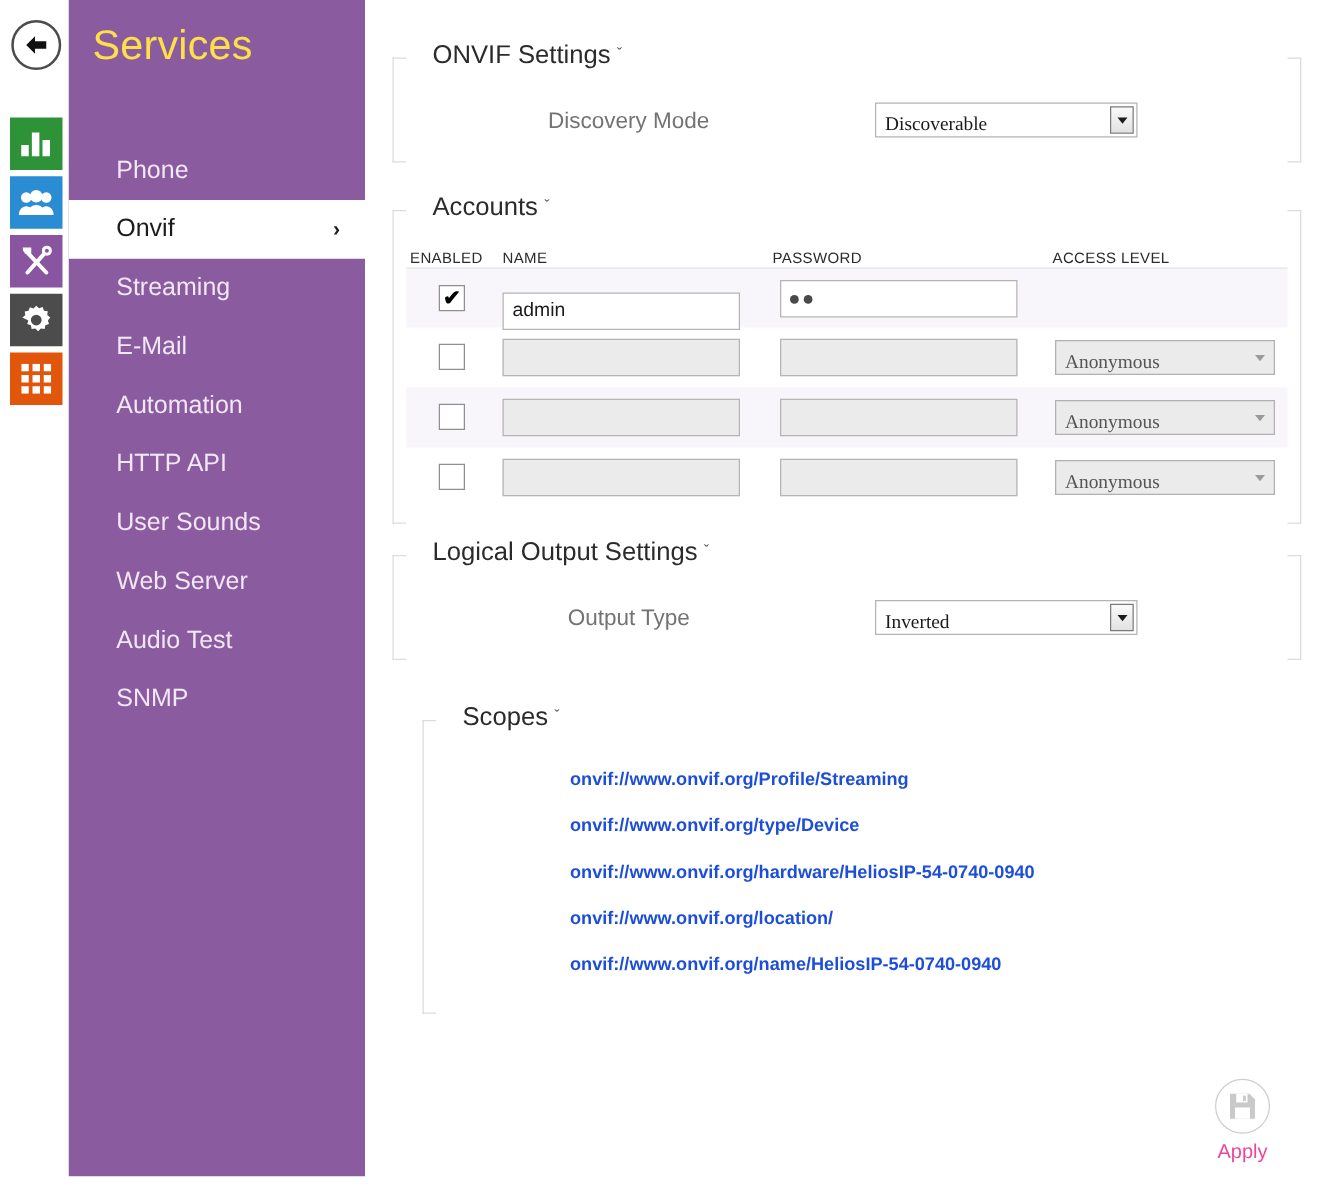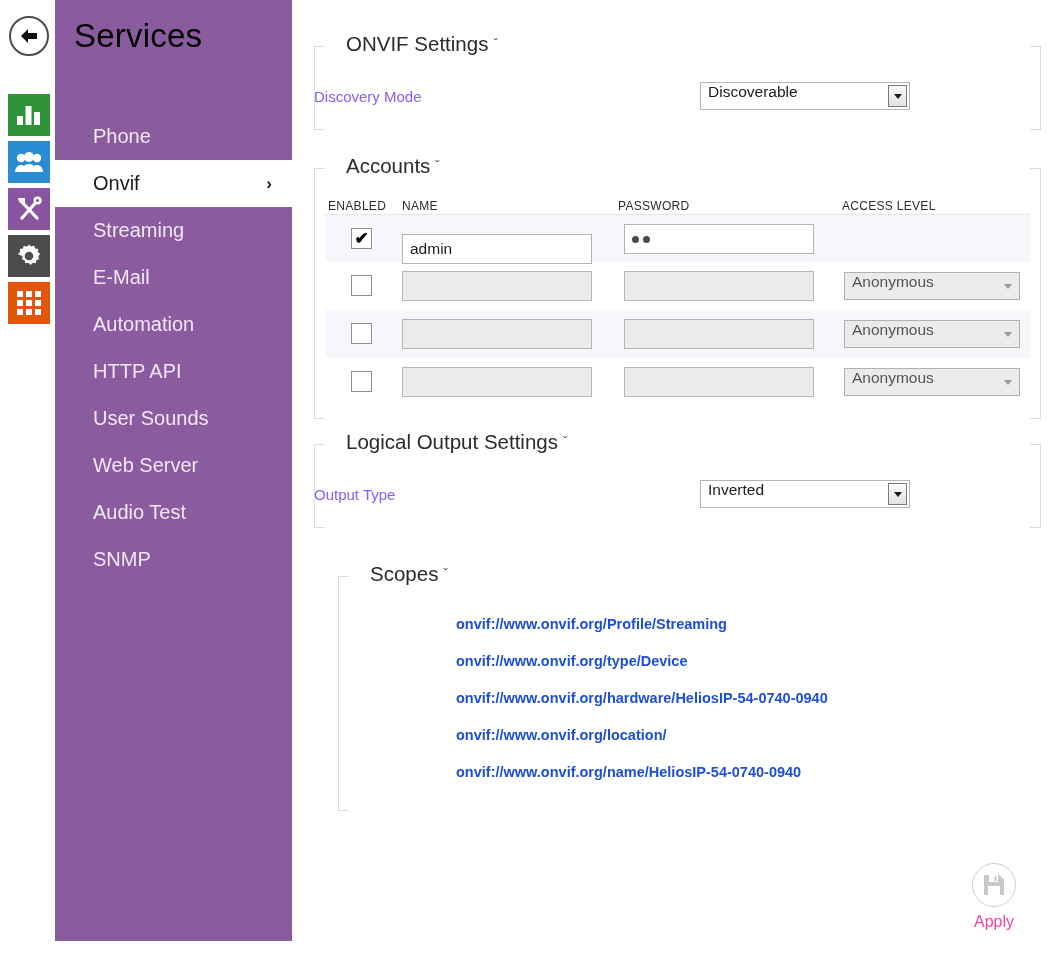--- a/index.html
+++ b/index.html
@@ -41,21 +41,21 @@
   .ri3 { top: 235px; background: #4c4c4c; }
   .ri4 { top: 282px; background: #e2560c; }
 
   
   .sidebar {
     position: absolute; left: 55px; top: 0; width: 237px; height: 941px;
     background: #8b5ba0;
   }
   .sidebar-title {
     position: absolute; left: 19px; top: 17px;
-    font-size: 33px; color: #000000; font-weight: 400; letter-spacing: .2px;
+    font-size: 33px; color: #fde047; font-weight: 400; letter-spacing: .2px;
   }
   .menu { position: absolute; left: 0; top: 113px; width: 237px; }
   .menu-item {
     position: relative; height: 47px; line-height: 47px;
     padding-left: 38px; font-size: 20px; color: #f1e7f5; cursor: pointer;
     white-space: nowrap;
   }
   .menu-item.active { background: #ffffff; color: #1b1b1b; width: 237px; }
   .menu-item .chev {
     position: absolute; right: 20px; top: 0; font-size: 17px; font-weight: bold; color: #1b1b1b;
@@ -73,26 +73,26 @@
   .panel .bracket-r { right: 0; border-right: 1px solid #dcdcdc; }
 
   .legend {
     position: absolute; top: -14px; left: 24px;
     background: #fff; padding: 0 10px 0 8px;
     font-size: 20.5px; color: #2b2b2b; white-space: nowrap;
   }
   .legend .caret { font-size: 13px; color: #555; margin-left: 5px; position: relative; top: -3px; }
 
   .field-row { position: absolute; display: flex; align-items: center; }
-  .field-label { font-size: 15px; color: #8b5cf6; text-align: left; white-space: nowrap; }
+  .field-label { font-size: 18px; color: #737373; text-align: center; white-space: nowrap; }
 
   
   .sel {
     position: relative; height: 28px; border: 1px solid #b4b4b4; background: #fff;
-    display: inline-flex; align-items: flex-start; cursor: pointer;
+    display: inline-flex; align-items: flex-end; cursor: pointer; font-family: Liberation Serif, serif;
   }
   .sel .selval { padding-left: 7px; font-size: 15.5px; color: #1b1b1b; white-space: nowrap; }
   .sel .selbtn {
     position: absolute; right: 2px; top: 2px; bottom: 2px; width: 19px;
     background: linear-gradient(#fafafa,#e2e2e2);
     border: 1px solid #7a7a7a;
     display: flex; align-items: center; justify-content: center;
   }
   .sel .selbtn::after {
     content: ""; width: 0; height: 0;

